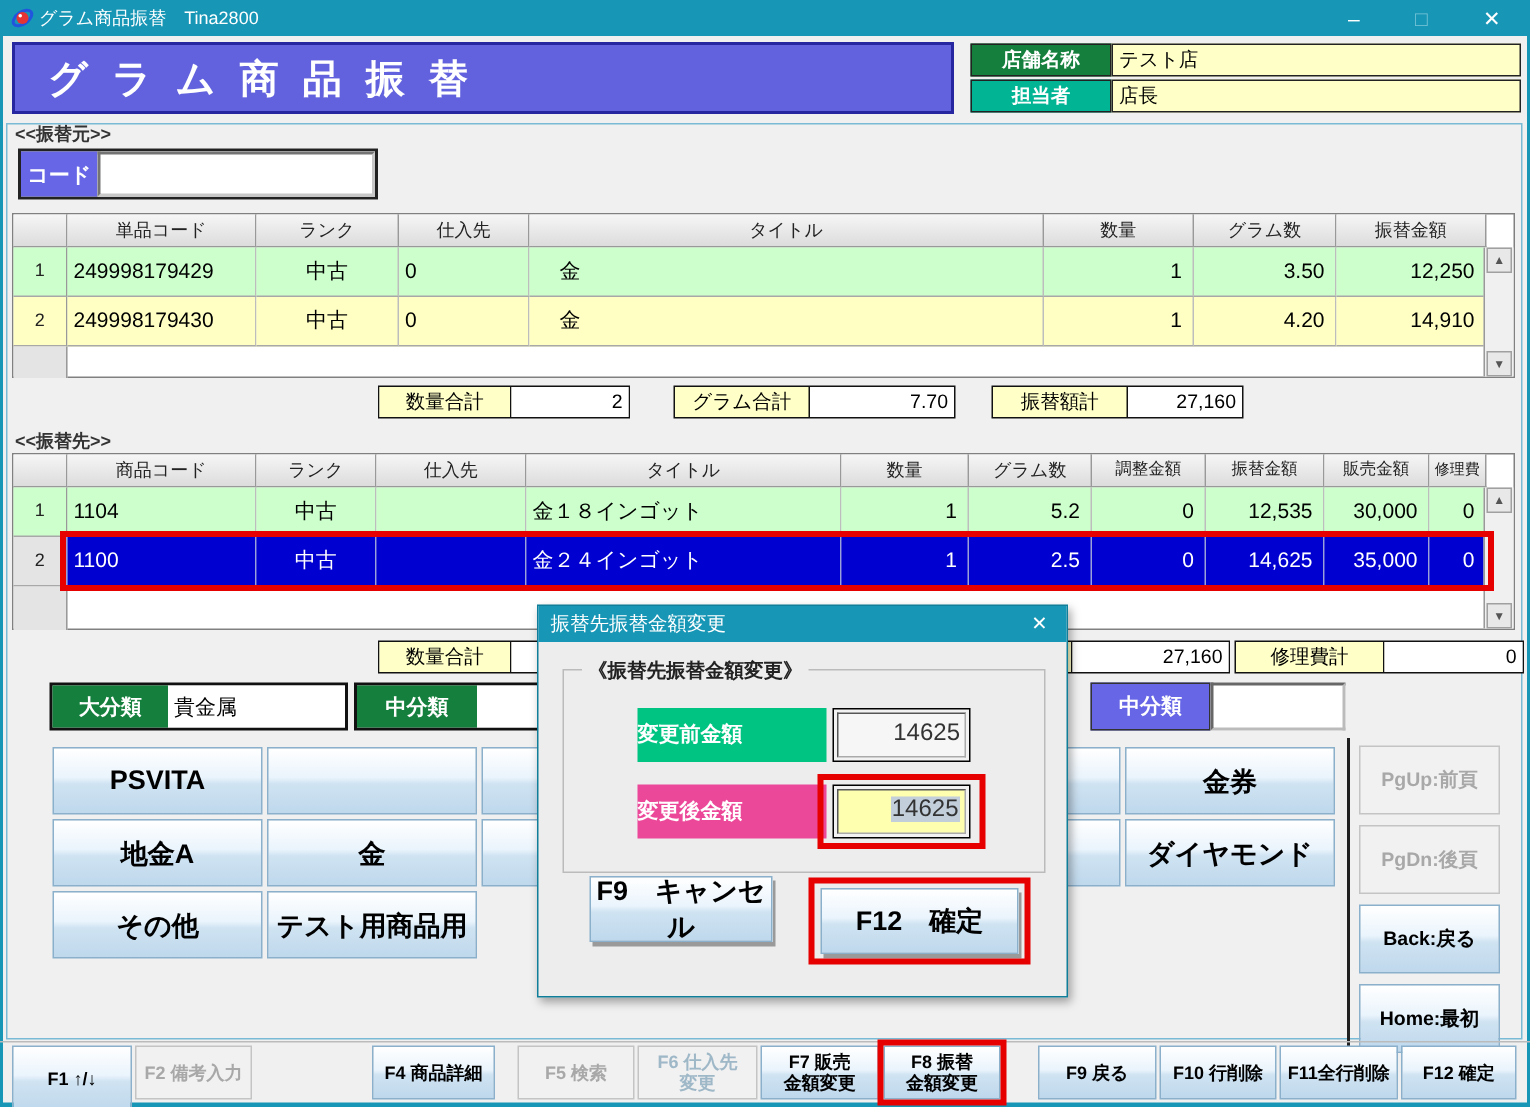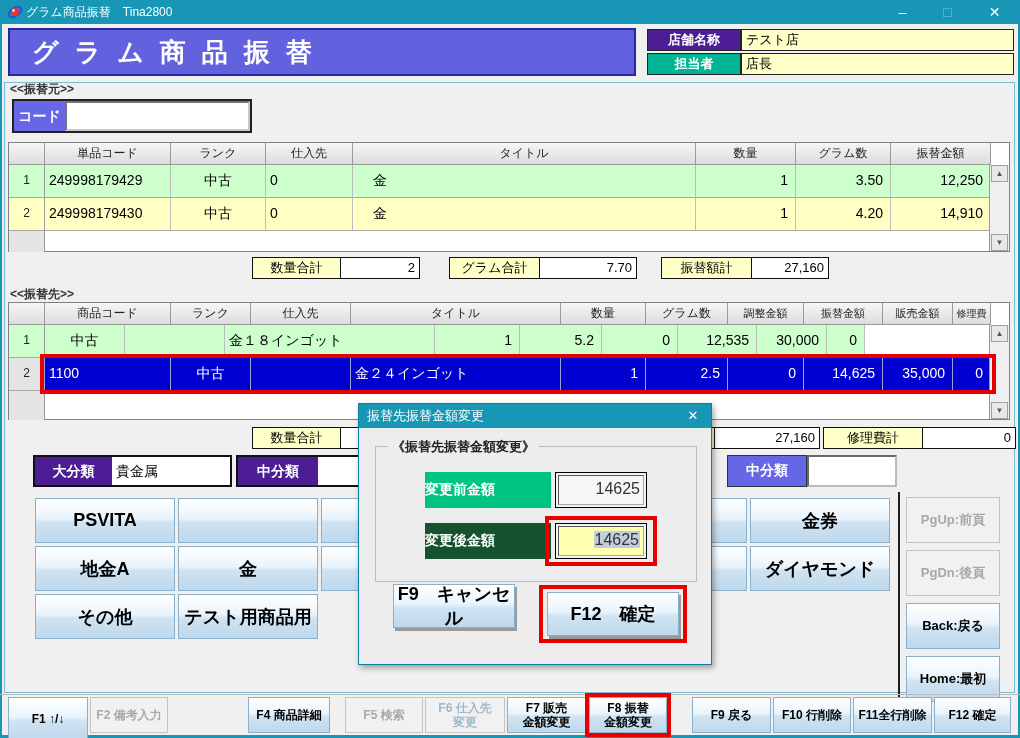--- a/index.html
+++ b/index.html
@@ -12,21 +12,21 @@
   .tb-title { font-size:12px; margin-left:6px; }
   .tb-btn { position:absolute; top:0; width:45px; height:24px; text-align:center; line-height:24px; font-size:14px; color:#fff; }
   .tb-btn.dim { color:#7cc6d8; }
   .edge { background:#1796B6; }
 
   
   .banner { left:8px; top:28px; width:628px; height:48px; background:#6262DE; border:2px solid #2626A0; color:#fff;
             font-size:26px; font-weight:bold; letter-spacing:16px; line-height:44px; padding-left:22px; }
   .hdr-lbl { height:22px; color:#fff; font-weight:bold; font-size:13px; text-align:center; line-height:20px; border:1px solid #222; }
   .hdr-val { height:22px; background:#FFFFC8; border:1px solid #222; font-size:13px; line-height:20px; padding-left:4px; }
-  .green1 { background:#4c1d95; }
+  .green1 { background:#15803d; }
   .green2 { background:#00B494; }
 
   .section-label { font-size:12px; font-weight:bold; color:#333; }
 
   
   .code-box { left:12px; top:99px; width:240px; height:34px; border:2px solid #222; display:flex; background:#fff; }
   .code-lbl { width:100px; background:#6666E6; color:#fff; font-weight:bold; font-size:14px; text-align:center; line-height:30px; }
   .code-input { flex:1; border:2px inset #c8c8c8; font-size:14px; background:#fff; outline:none; }
 
   
@@ -185,20 +185,21 @@
       <div class="hcell t2c4">タイトル</div>
       <div class="hcell t2c5">数量</div>
       <div class="hcell t2c6">グラム数</div>
       <div class="hcell t2c7" style="font-size:11px">調整金額</div>
       <div class="hcell t2c8" style="font-size:11px">振替金額</div>
       <div class="hcell t2c9" style="font-size:11px">販売金額</div>
       <div class="hcell t2c10" style="font-size:10px">修理費</div>
     </div>
     <div class="trow row-green">
       <div class="cell rn t2c0">1</div>
+      <div class="cell t2c1">1104</div>
       <div class="cell ctr t2c2">中古</div>
       <div class="cell t2c3"></div>
       <div class="cell t2c4">金１８インゴット</div>
       <div class="cell rt t2c5">1</div>
       <div class="cell rt t2c6">5.2</div>
       <div class="cell rt t2c7">0</div>
       <div class="cell rt t2c8">12,535</div>
       <div class="cell rt t2c9">30,000</div>
       <div class="cell rt t2c10">0</div>
     </div>
@@ -274,21 +275,21 @@
       <span>振替先振替金額変更</span>
       <div class="dlg-close">✕</div>
     </div>
     <div class="groupbox">
       <div class="groupbox-label">《振替先振替金額変更》</div>
     </div>
     <div class="dlg-lbl green1" style="left:66px;top:68px;background:#00C482">変更前金額</div>
     <div class="dlg-field" style="left:196px;top:68px">
       <div class="inner">14625</div>
     </div>
-    <div class="dlg-lbl" style="left:66px;top:119px;background:#14532d">変更後金額</div>
+    <div class="dlg-lbl" style="left:66px;top:119px;background:#ec4899">変更後金額</div>
     <div class="dlg-field" style="left:196px;top:119px">
       <div class="inner yellow"><span class="sel-val">14625</span></div>
     </div>
     <div class="red-box" style="left:186px;top:112px;width:112px;height:50px;z-index:60"></div>
     <div class="abs btn" style="left:34px;top:180px;width:122px;height:44px;box-shadow:2px 3px 0 #9a9a9a">F9　キャンセル</div>
     <div class="abs btn" style="left:188px;top:188px;width:132px;height:44px;box-shadow:2px 3px 0 #9a9a9a">F12　確定</div>
     <div class="red-box" style="left:180px;top:181px;width:148px;height:58px;z-index:60"></div>
   </div>
 
   <div class="abs" style="left:0;top:694px;width:1020px;height:1px;background:#bbb"></div>

